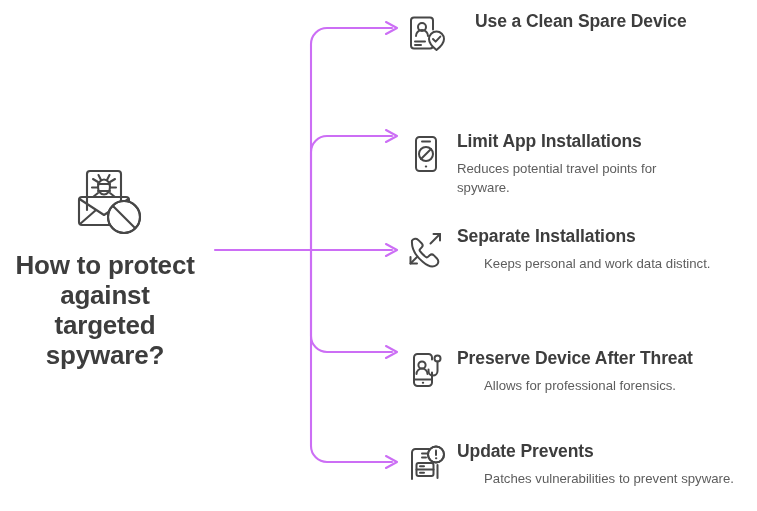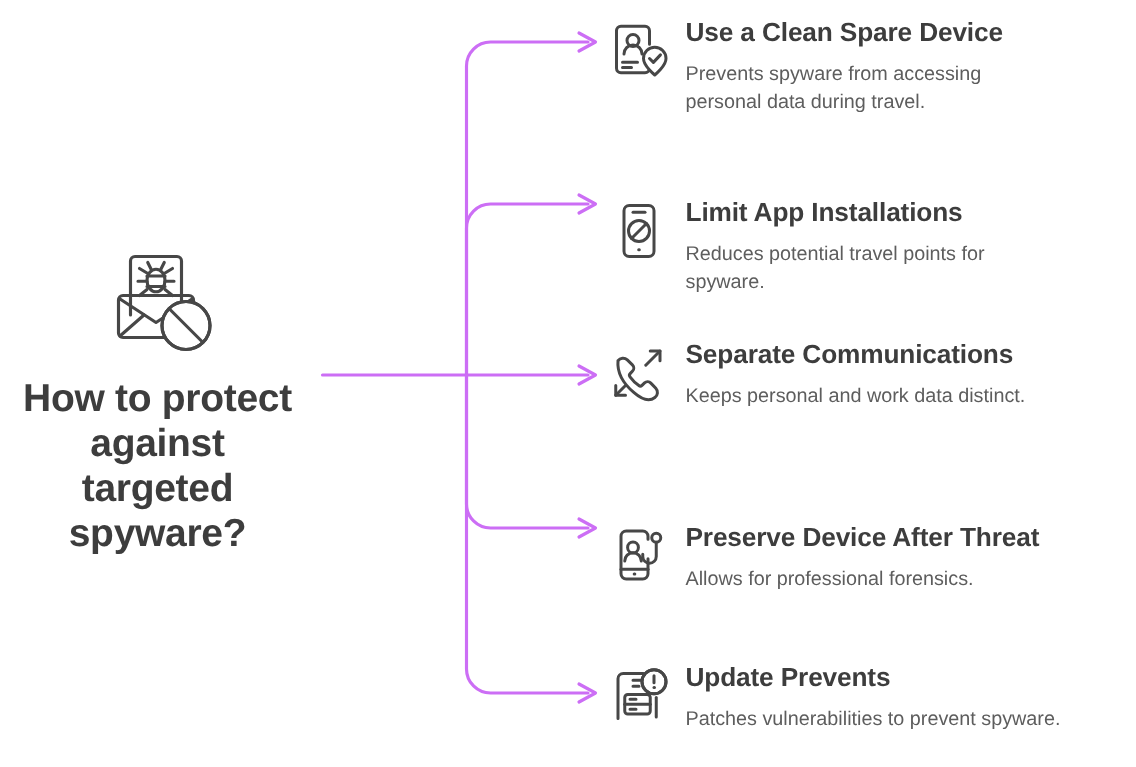--- a/index.html
+++ b/index.html
@@ -83,24 +83,24 @@
   }
   .branch-desc {
     display: block;
     font-size: 13.2px;
     font-weight: normal;
     color: #5d5d5d;
     line-height: 19px;
     margin-top: 7px;
     max-width: 238px;
   }
-  .branch-desc.wide { max-width: 300px; }
-
-  
-  #branch-0 { top: 10px; }
+  .branch-desc.wide { max-width: 300px; margin-left: 27px; }
+
+  
+  #branch-0 { top: 10px; gap: 18px; }
   #branch-1 { top: 117px; margin-top: 13px; }
   #branch-2 { top: 225px; }
   #branch-3 { top: 347px; }
   #branch-4 { top: 440px; }
 </style>
 </head>
 <body>
 
 <div id="diagram">
 
@@ -161,21 +161,20 @@
         <circle cx="19" cy="15" r="4"></circle>
         <path d="M13 24 a6 6 0 0 1 12 0"></path>
         <path d="M12 29.5 h10 M12 33 h6"></path>
 
         <path d="M33.5 19.5 a7.5 7.5 0 0 1 7.5 7.5 c0 5 -7.5 11 -7.5 11 s-7.5 -6 -7.5 -11 a7.5 7.5 0 0 1 7.5 -7.5 z" fill="#ffffff"></path>
         <path d="M30 27 l2.6 2.6 L37.3 24.6"></path>
       </svg>
     </span>
     <span class="branch-text">
       <span class="branch-heading">Use a Clean Spare Device</span>
-      <span class="branch-desc">Prevents spyware from accessing personal data during travel.</span>
     </span>
   </div>
 
   <div class="branch" id="branch-1">
     <span class="branch-icon">
       <svg width="44" height="44" viewBox="0 0 44 44" fill="none" stroke="#474747" stroke-width="2" stroke-linecap="round" stroke-linejoin="round">
         <rect x="13" y="5" width="20" height="34" rx="3.5"></rect>
         <path d="M19 9.5 h8"></path>
         <path d="M22.8 34.5 h0.4"></path>
         <circle cx="23" cy="22" r="7"></circle>
@@ -197,21 +196,21 @@
                  a4.2 4.2 0 0 1 -0.6 6.2 c-3.6 2.8 -8.6 1.4 -13.9 -3.2 C14 30 8.2 22.6 9 13.5 z"></path>
 
         <path d="M27.5 16.5 L37 7"></path>
         <path d="M30.5 7 H37 V13.5"></path>
 
         <path d="M14 30 L7.5 36.5"></path>
         <path d="M14 36.5 H7.5 V30"></path>
       </svg>
     </span>
     <span class="branch-text">
-      <span class="branch-heading">Separate Communications</span>
+      <span class="branch-heading">Separate Installations</span>
       <span class="branch-desc wide">Keeps personal and work data distinct.</span>
     </span>
   </div>
 
   <div class="branch" id="branch-3">
     <span class="branch-icon">
       <svg width="44" height="44" viewBox="0 0 44 44" fill="none" stroke="#474747" stroke-width="2" stroke-linecap="round" stroke-linejoin="round">
         <path d="M29 10.5 V8.5 a3.5 3.5 0 0 0 -3.5 -3.5 h-11 A3.5 3.5 0 0 0 11 8.5 v25 A3.5 3.5 0 0 0 14.5 37
                  h11 A3.5 3.5 0 0 0 29 33.5 v-10"></path>
         <path d="M11 30.5 h18"></path>

